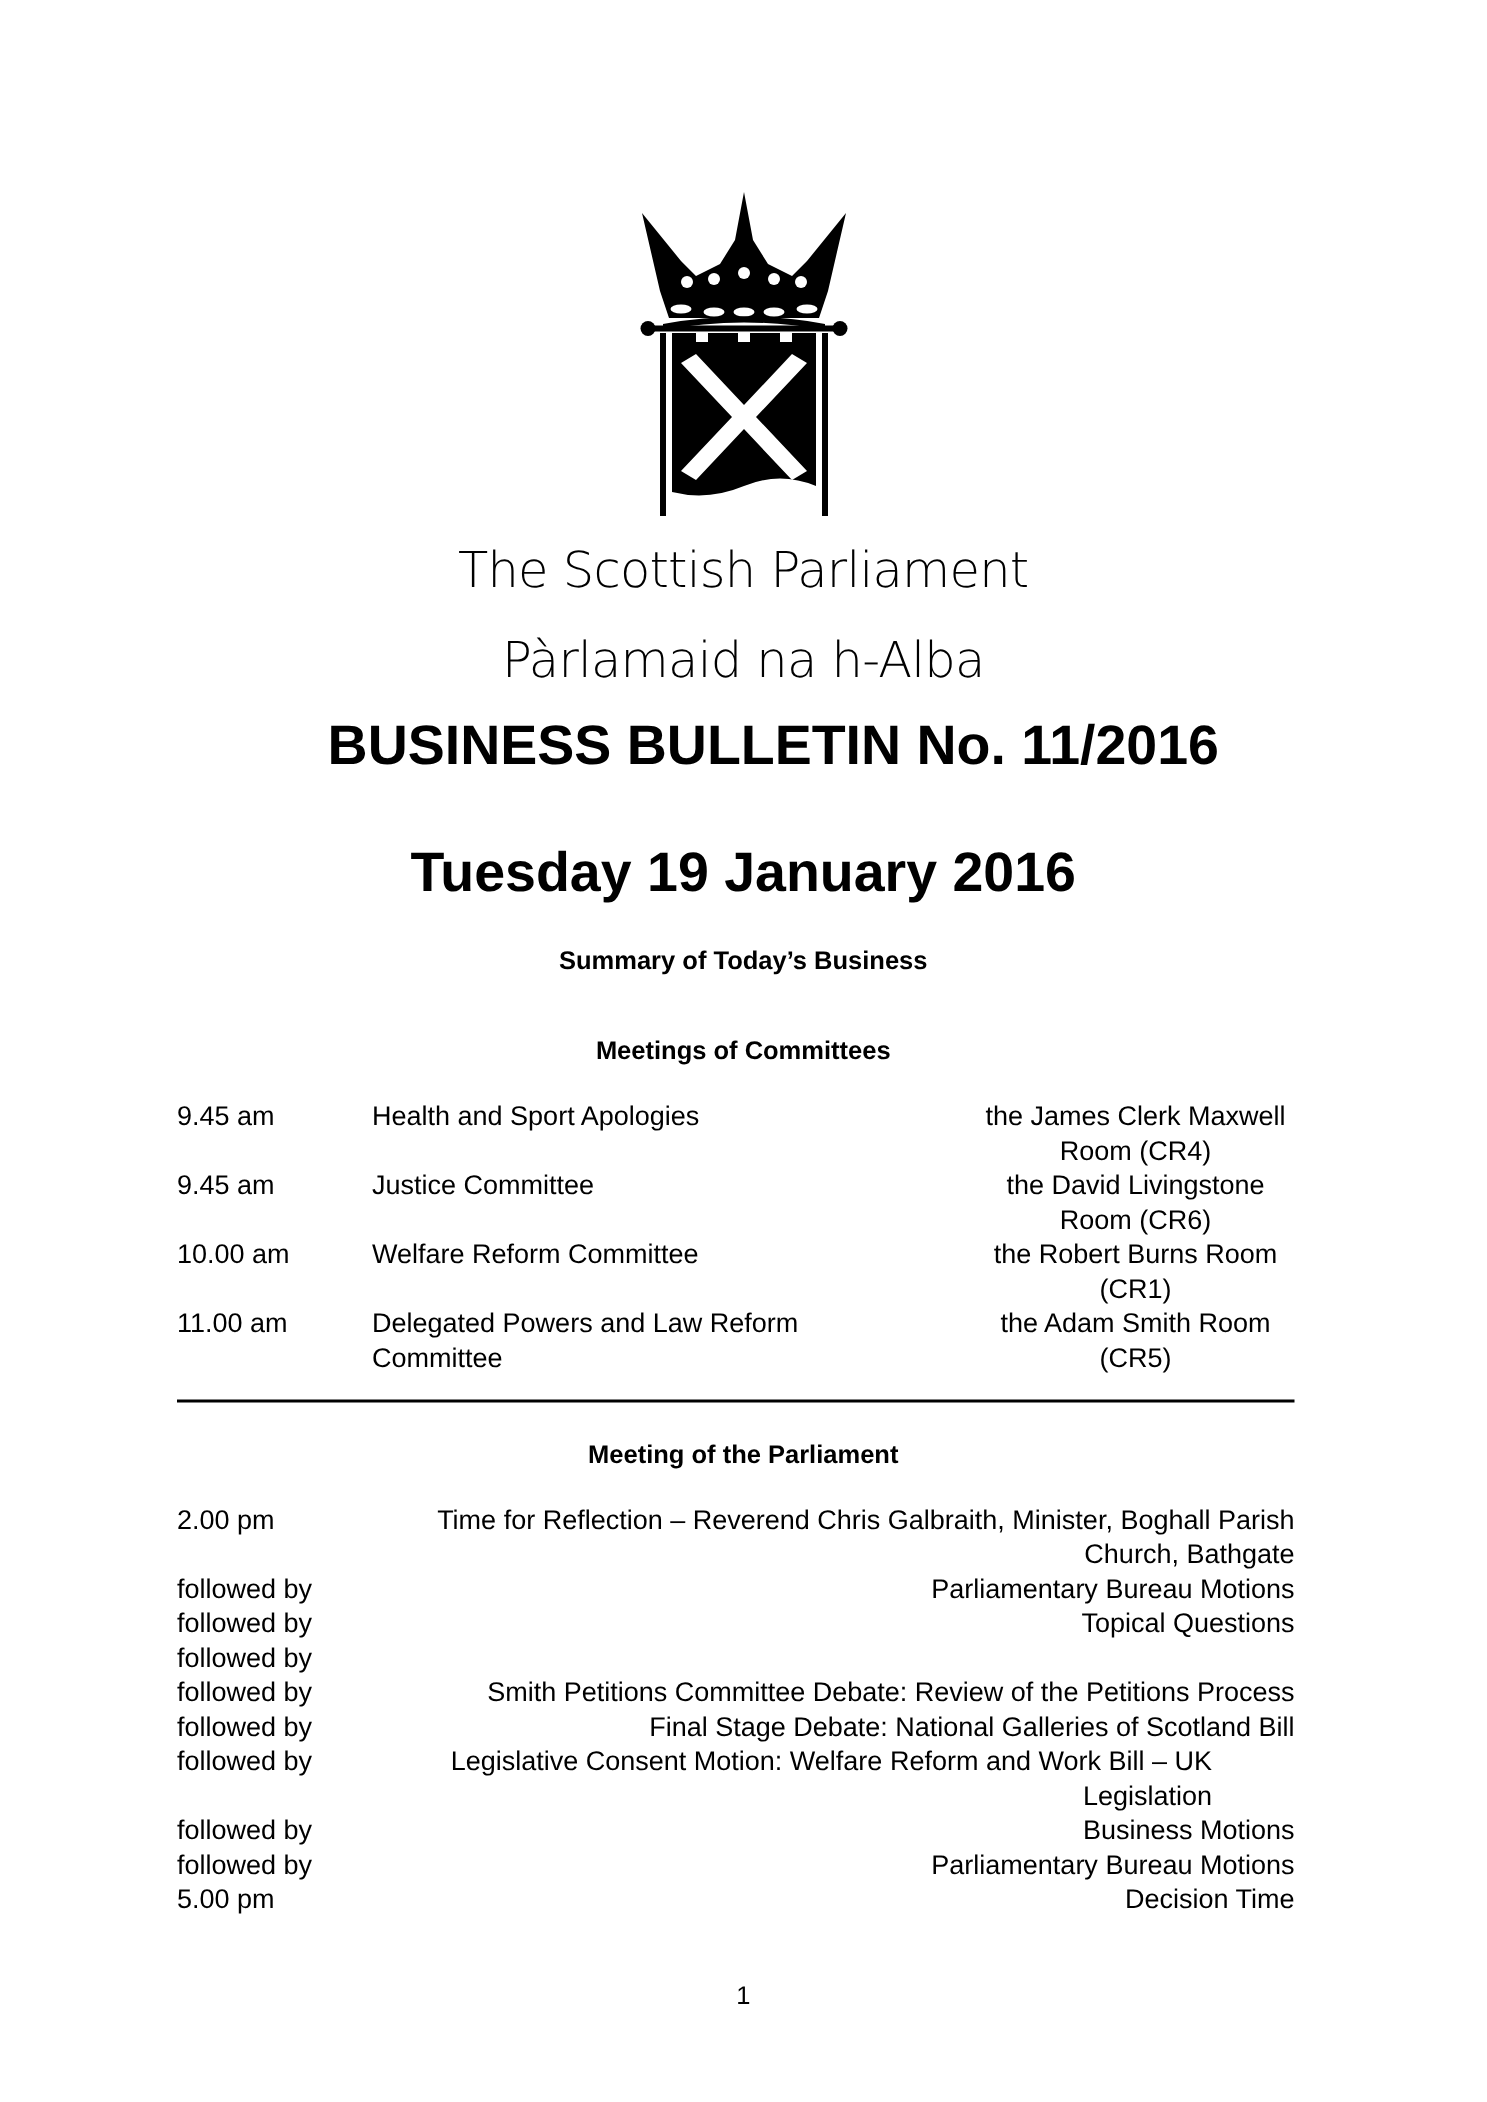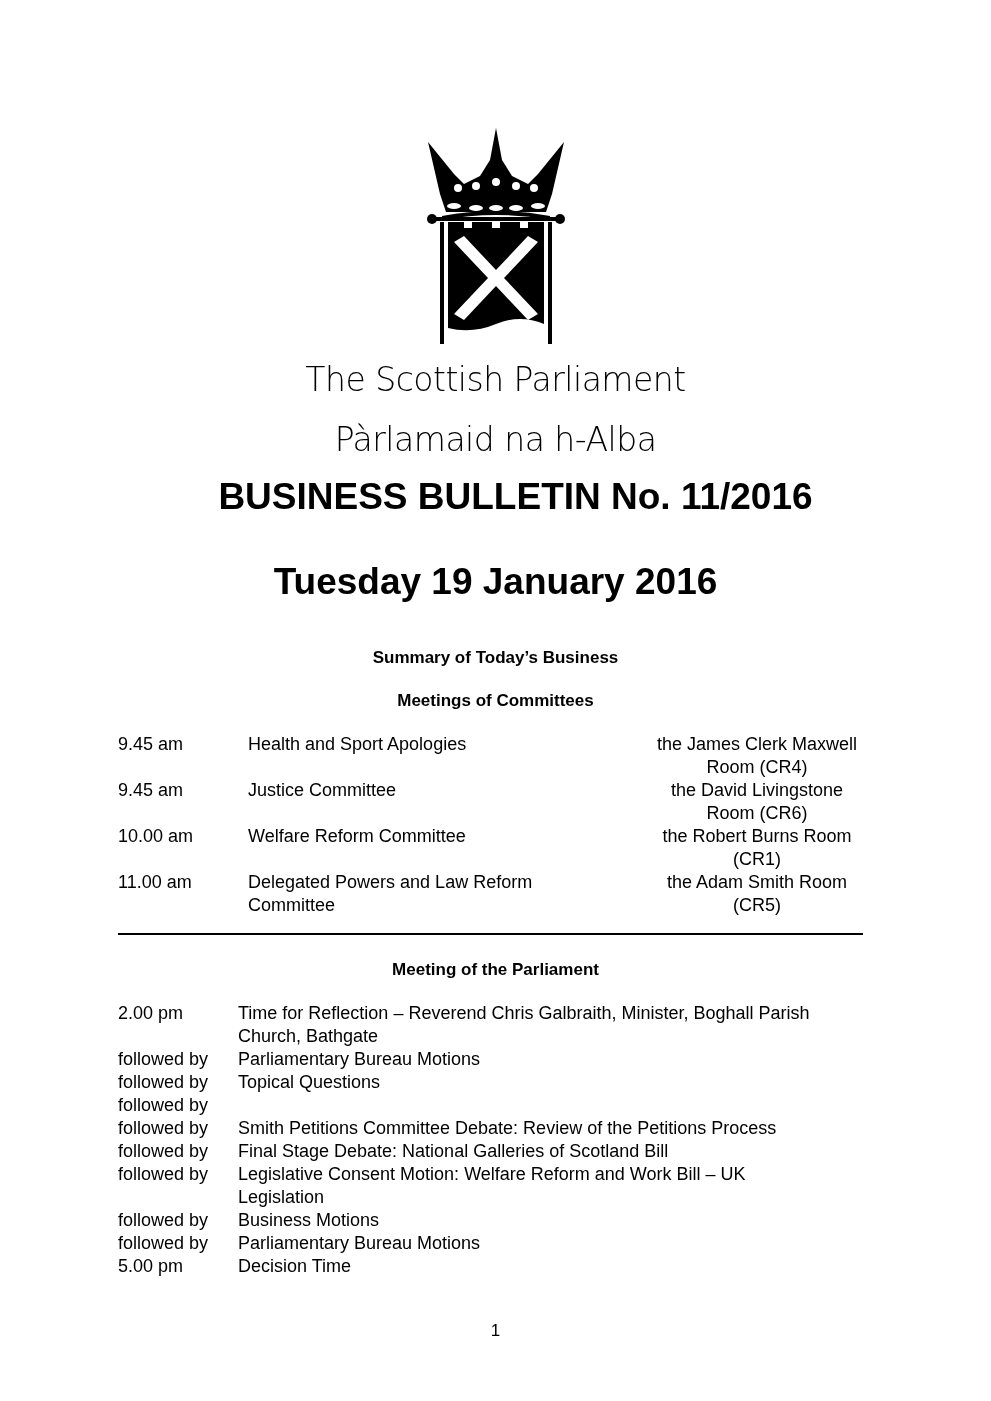--- a/index.html
+++ b/index.html
@@ -19,21 +19,21 @@
          font-weight: bold; font-size: 17px; line-height: 22px; }
   .committee-table { position: absolute; left: 118px; top: 733px; width: 745px; }
   .crow { display: flex; font-size: 18px; line-height: 23px; }
   .crow .time { width: 130px; flex: none; }
   .crow .name { width: 403px; flex: none; }
   .crow .room { width: 212px; flex: none; text-align: center; }
   .divider { position: absolute; left: 118px; top: 933px; width: 745px; height: 2px; background: #000; }
   .plenary { position: absolute; left: 118px; top: 1002px; width: 745px; }
   .prow { display: flex; font-size: 18px; line-height: 23px; }
   .prow .when { width: 120px; flex: none; }
-  .prow .what { flex: 1; }
+  .prow .what { flex: 1; text-align: right; }
   .page-num { position: absolute; left: 0; width: 991px; top: 1320px; text-align: center;
               font-size: 17px; line-height: 22px; }
 </style>
 </head>
 <body>
 
 <svg class="logo" viewBox="0 0 144 222" xmlns="http://www.w3.org/2000/svg">
 
   <path d="M4 18 L30 50 L40 60 L56 52 L66 36 L72 4 L78 36 L88 52 L104 60 L114 50 L140 18 L128 70 L122 88 L22 88 L16 70 Z" fill="#000"></path>
   <g fill="#fff">
@@ -65,21 +65,21 @@
   </g>
   <path d="M30 118 L40 112 L72 146 L104 112 L114 118 L80 154 L114 190 L104 196 L72 162 L40 196 L30 190 L64 154 Z" fill="#fff"></path>
 </svg>
 
 <div class="org l1">The Scottish Parliament</div>
 <div class="org l2">Pàrlamaid na h-Alba</div>
 
 <div class="title t1">BUSINESS BULLETIN No. 11/2016</div>
 <div class="title t2">Tuesday 19 January 2016</div>
 
-<div class="sub" style="top:647px">Summary of Today’s Business</div>
+<div class="sub" style="top:630px">Summary of Today’s Business</div>
 <div class="sub" style="top:690px">Meetings of Committees</div>
 
 <div class="committee-table">
   <div class="crow">
     <div class="time">9.45 am</div>
     <div class="name">Health and Sport Apologies</div>
     <div class="room">the James Clerk Maxwell Room (CR4)</div>
   </div>
   <div class="crow">
     <div class="time">9.45 am</div>

